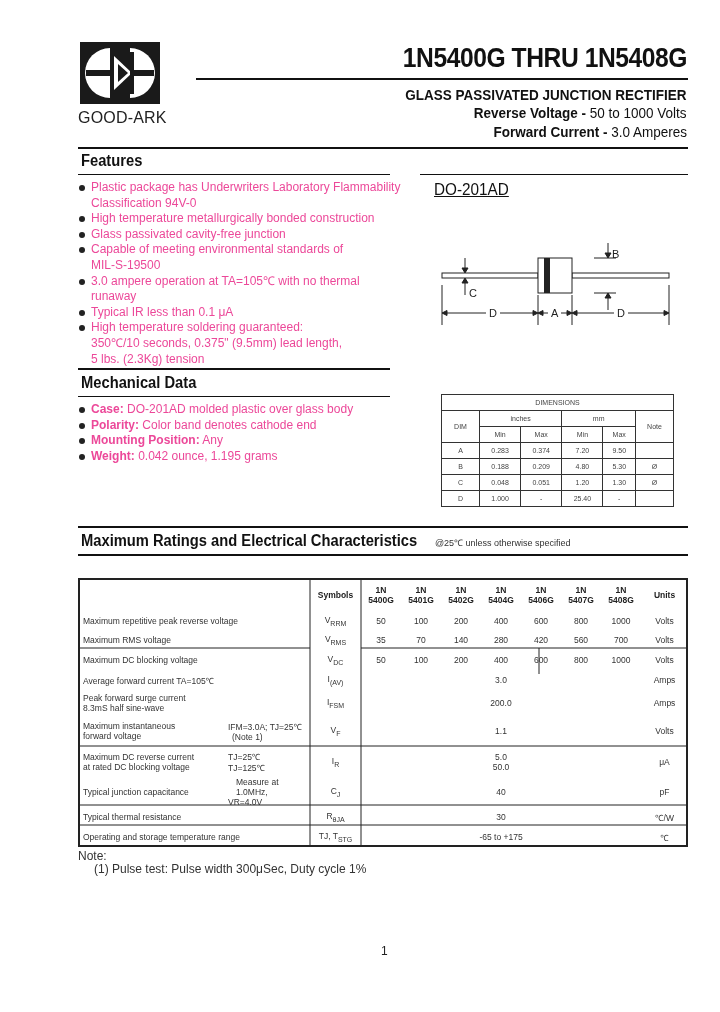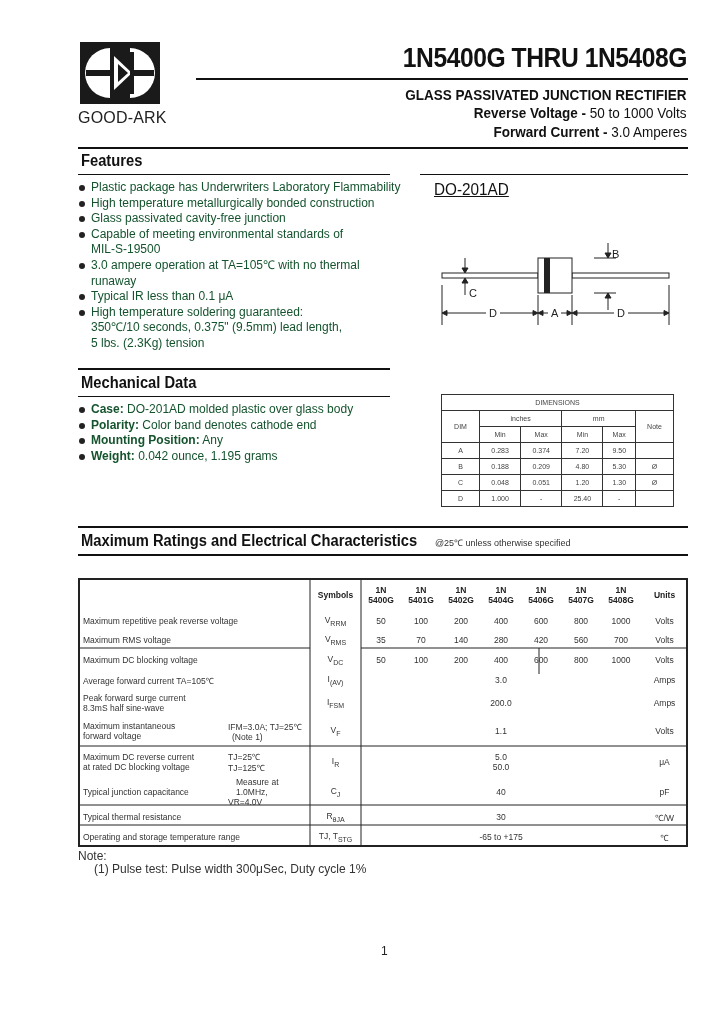--- a/index.html
+++ b/index.html
@@ -18,21 +18,21 @@
   .spec-line b { font-weight: bold; }
   .spec-line span.val { font-weight: normal; }
   .rule-header { left: 78px; top: 147px; width: 610px; height: 2px; background: #111; }
 
   
   .section-title { font-size: 16px; font-weight: bold; transform: scaleX(0.92); transform-origin: left; white-space: nowrap; }
   .section-rule { height: 1px; background: #111; }
   .section-rule-thick { height: 2px; background: #111; }
 
   
-  .bullet-list { list-style: none; font-size: 12px; line-height: 15.6px; color: #14532d; }
+  .bullet-list { list-style: none; font-size: 12px; line-height: 15.6px; color: #ec4899; }
   .bullet-list li { position: relative; padding-left: 13px; }
   .bullet-list li::before { content: ""; position: absolute; left: 1px; top: 5px; width: 6px; height: 6px; background: #222; border-radius: 50%; }
   .bullet-list li .cont { display: block; }
   .bullet-list b { font-weight: bold; }
   sub { font-size: 7px; }
 
   
   .pkg-label { left: 434px; top: 180px; font-size: 17px; text-decoration: underline; transform: scaleX(0.9); transform-origin: left; }
 
   
@@ -74,21 +74,21 @@
 </div>
 <div class="abs spec-line" style="top:123px">
   <b>Forward Current -</b>
   <span class="val">3.0 Amperes</span>
 </div>
 <div class="abs rule-header"></div>
 
 <div class="abs section-title" style="left:81px;top:152px">Features</div>
 <div class="abs section-rule" style="left:78px;top:174px;width:312px"></div>
 <ul class="abs bullet-list" style="left:78px;top:180px;width:330px">
-  <li><span>Plastic package has Underwriters Laboratory Flammability</span></li>
+  <li><span>Plastic package has Underwriters Laboratory Flammability</span><span class="cont">Classification 94V-0</span></li>
   <li><span>High temperature metallurgically bonded construction</span></li>
   <li><span>Glass passivated cavity-free junction</span></li>
   <li><span>Capable of meeting environmental standards of</span><span class="cont">MIL-S-19500</span></li>
   <li><span>3.0 ampere operation at TA=105℃ with no thermal runaway</span></li>
   <li><span>Typical IR less than 0.1 μA</span></li>
   <li><span>High temperature soldering guaranteed:</span><span class="cont">350℃/10 seconds, 0.375" (9.5mm) lead length,</span><span class="cont">5 lbs. (2.3Kg) tension</span></li>
 </ul>
 
 <div class="abs section-rule" style="left:420px;top:174px;width:268px"></div>
 <div class="abs pkg-label">DO-201AD</div>

